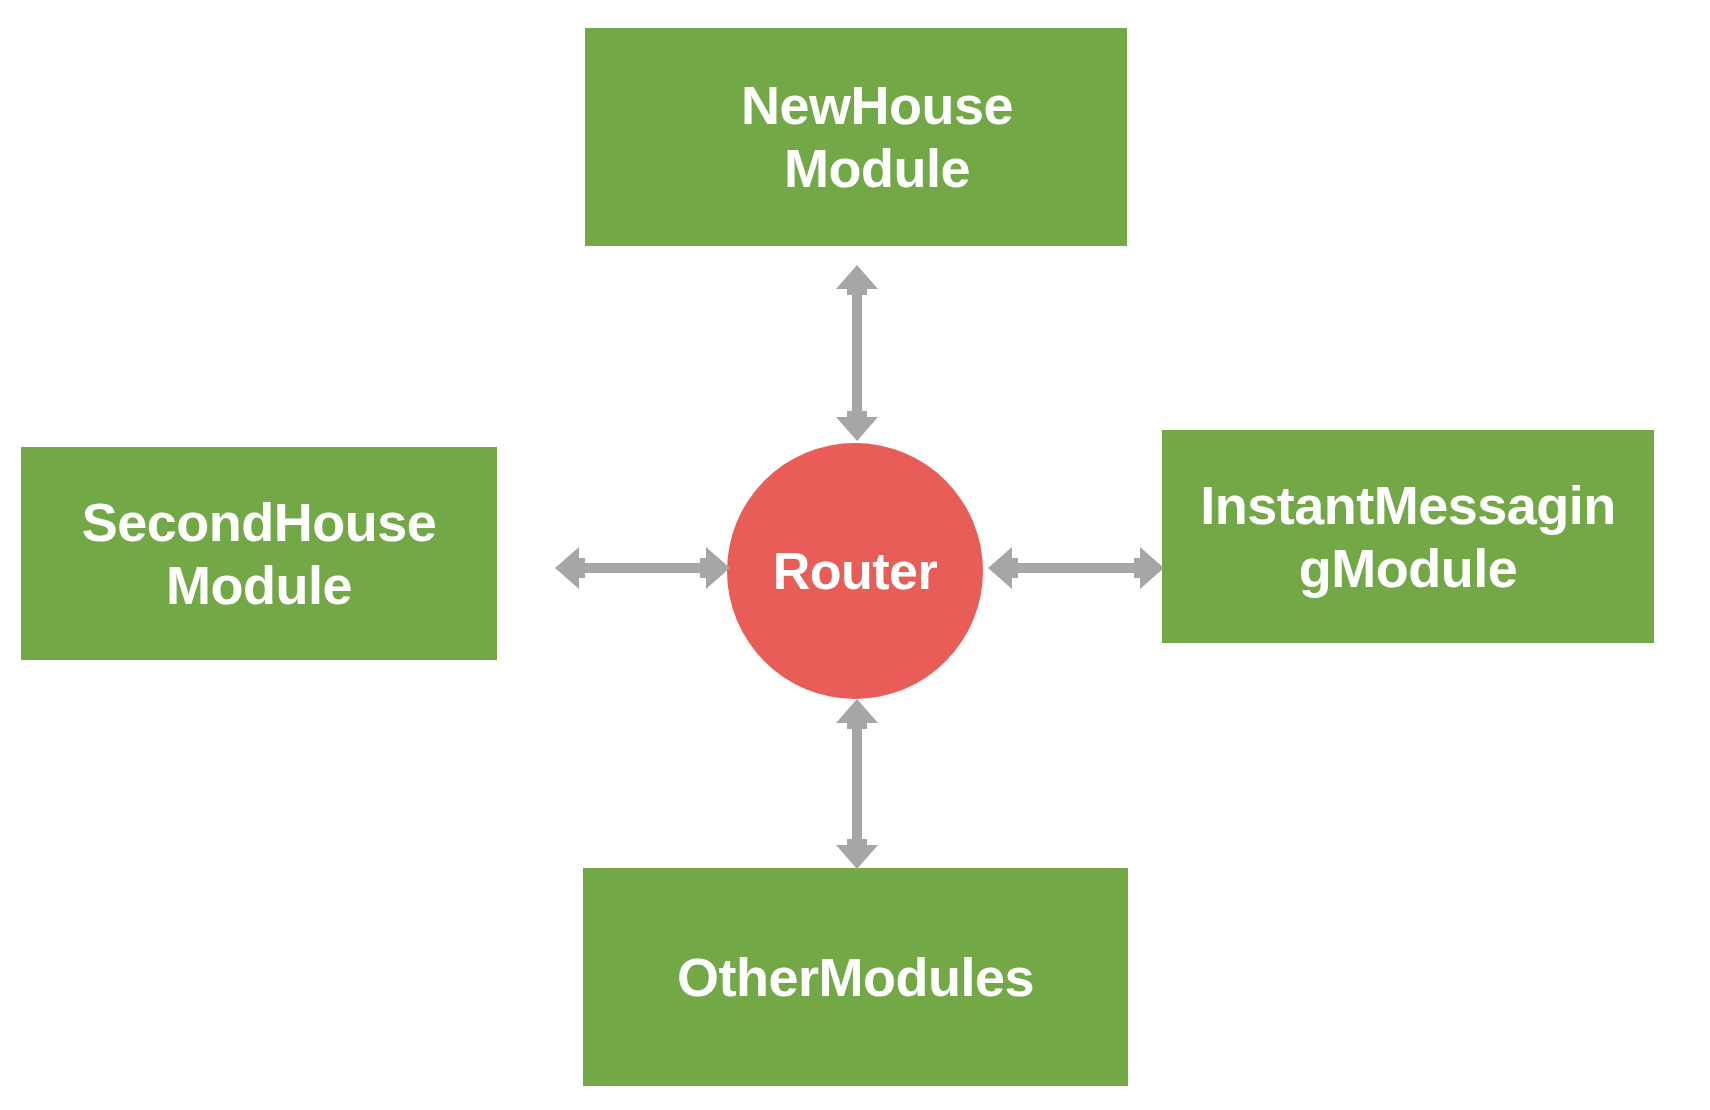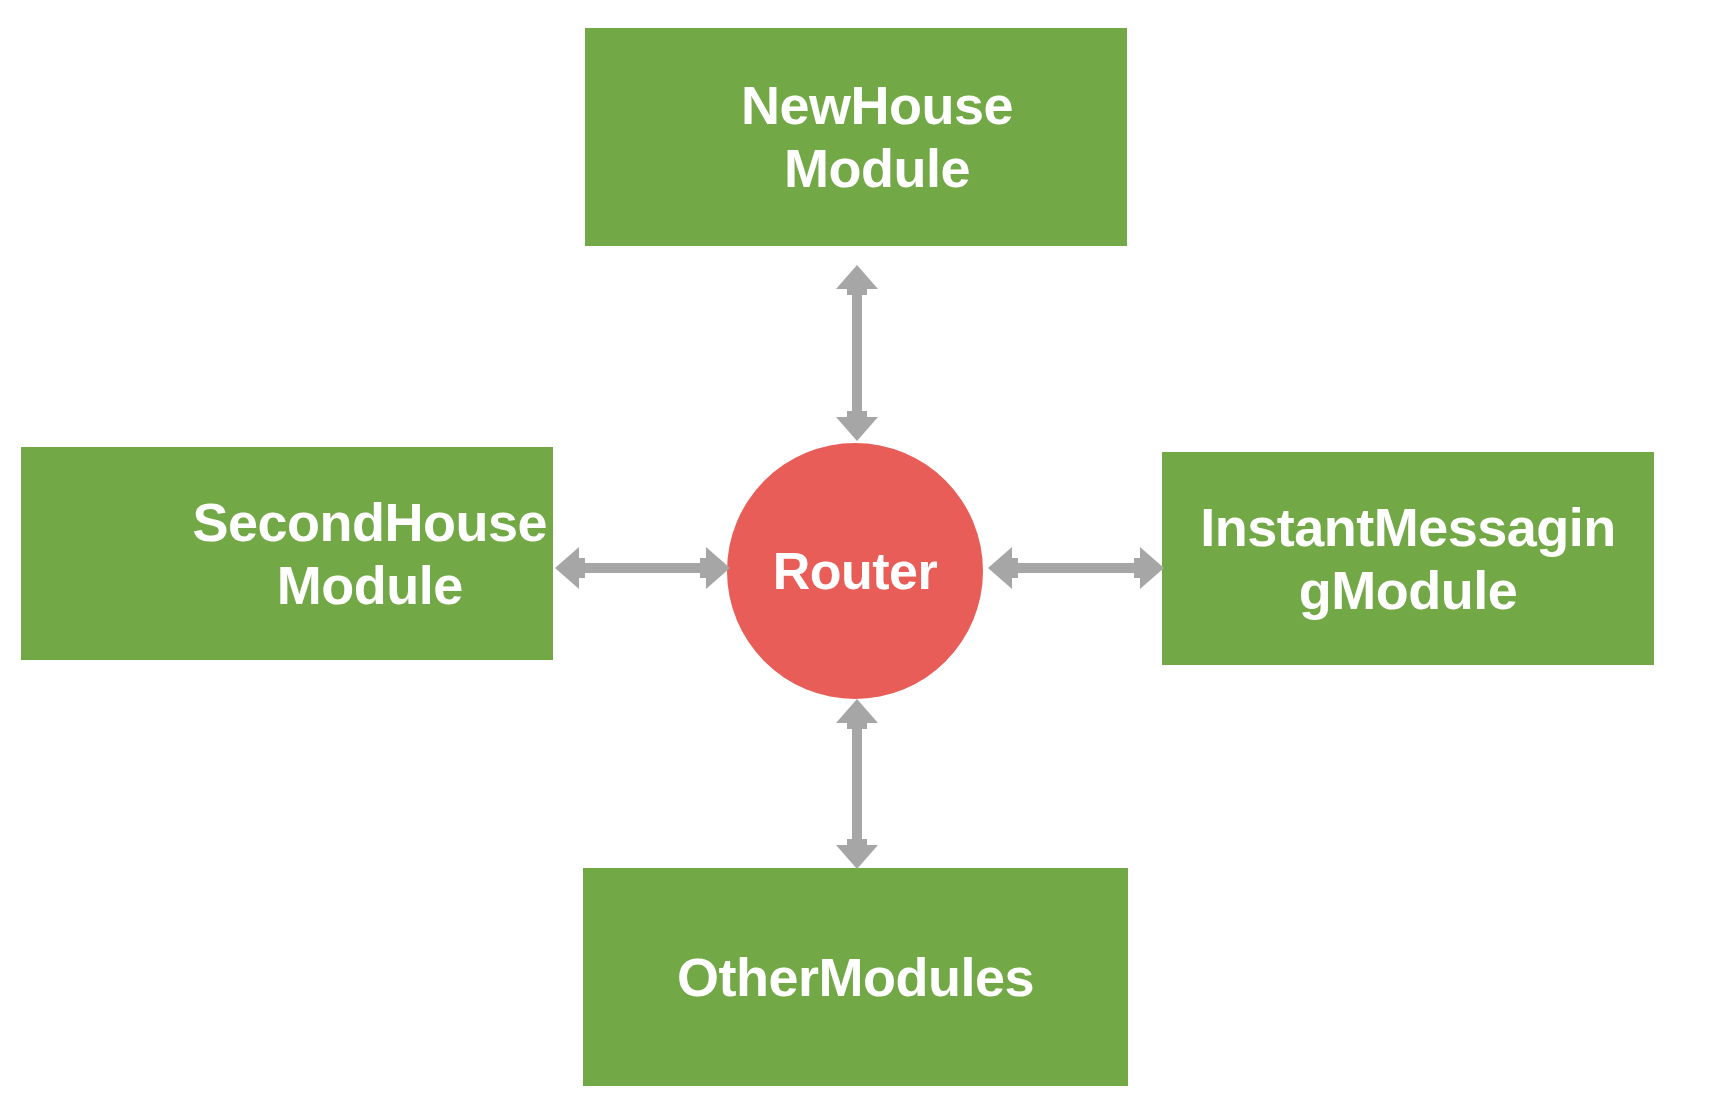--- a/index.html
+++ b/index.html
@@ -40,27 +40,26 @@
   #box-newhouse {
     left: 585px;
     top: 28px;
     width: 542px;
     height: 218px;
     padding-left: 48px;
   }
   #box-secondhouse {
     left: 21px;
     top: 447px;
-    width: 532px;
+    width: 476px;
     height: 213px;
-    justify-content: flex-end;
   }
   #box-instantmessaging {
     left: 1162px;
-    top: 452px;
+    top: 430px;
     width: 492px;
     height: 213px;
   }
   #box-othermodules {
     left: 583px;
     top: 868px;
     width: 545px;
     height: 218px;
     align-items: center;
   }

